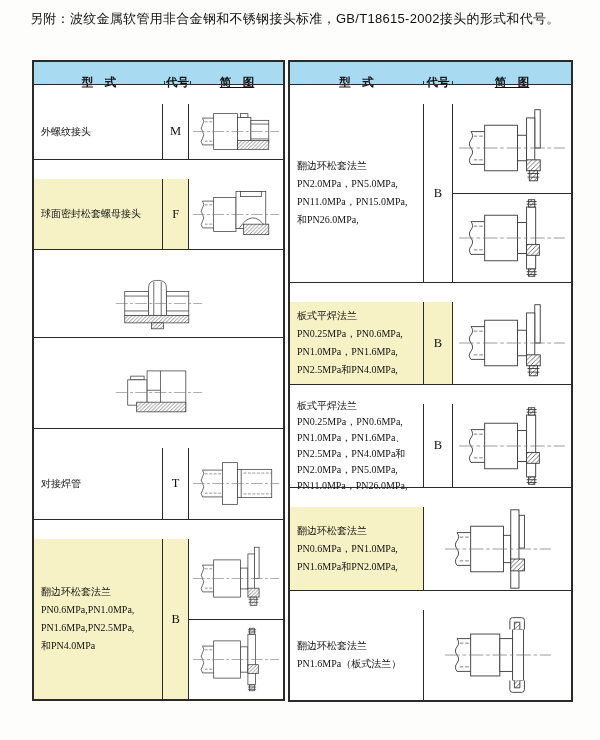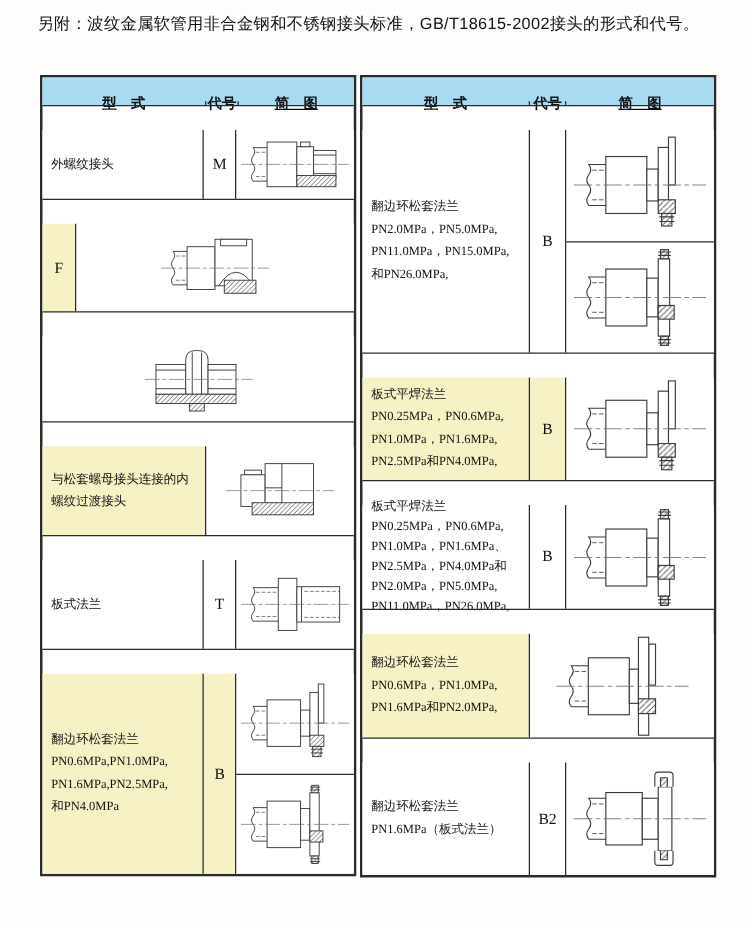--- a/index.html
+++ b/index.html
@@ -72,20 +72,23 @@
                 <line x1="80" y1="35" x2="104" y2="35" stroke="#3a3a3a" stroke-width="1" fill="none"></line>
                 <line x1="80" y1="55" x2="104" y2="55" stroke="#3a3a3a" stroke-width="1" fill="none"></line>
                 <rect x="62" y="57" width="42" height="12" stroke="#3a3a3a" stroke-width="1" fill="url(#ht0)"></rect>
                 <line x1="2" y1="45" x2="118" y2="45" stroke="#777" stroke-width="0.8" stroke-dasharray="16 3 4 3"></line>
               </svg>
             </div>
         </div>
       </div>
 
       <div class="row hl" style="height:90px">
+        <div class="cell c1">
+            <span class="type">球面密封松套螺母接头</span>
+          </div>
         <div class="cell c2">
             <span class="code">F</span>
           </div>
         <div class="cell c3">
           <div class="sub">
               <svg viewBox="0 0 120 90" preserveAspectRatio="xMidYMid meet" xmlns="http://www.w3.org/2000/svg">
                 <defs>
                   <pattern id="ht1" width="5" height="5" patternUnits="userSpaceOnUse">
                     <rect width="5" height="5" fill="#fff"></rect>
                     <path d="M0 5L5 0" stroke="#666" stroke-width="1"></path>
@@ -126,23 +129,20 @@
                 <line x1="70" y1="55" x2="100" y2="55" stroke="#3a3a3a" stroke-width="1" fill="none"></line>
                 <rect x="14" y="61" width="86" height="10" stroke="#3a3a3a" stroke-width="1" fill="url(#ht2)"></rect>
                 <rect x="50" y="71" width="16" height="8" stroke="#3a3a3a" stroke-width="1" fill="url(#ht2)"></rect>
                 <line x1="2" y1="45" x2="118" y2="45" stroke="#777" stroke-width="0.8" stroke-dasharray="16 3 4 3"></line>
               </svg>
             </div>
         </div>
       </div>
 
       <div class="row hl" style="height:91px">
-        <div class="cell c1">
-            <span class="type">与松套螺母接头连接的内螺纹过渡接头</span>
-          </div>
         <div class="cell c3">
           <div class="sub">
               <svg viewBox="0 0 120 90" preserveAspectRatio="xMidYMid meet" xmlns="http://www.w3.org/2000/svg">
                 <defs>
                   <pattern id="ht3" width="5" height="5" patternUnits="userSpaceOnUse">
                     <rect width="5" height="5" fill="#fff"></rect>
                     <path d="M0 5L5 0" stroke="#666" stroke-width="1"></path>
                   </pattern>
                 </defs>
                 <rect x="22" y="23" width="18" height="5" stroke="#3a3a3a" stroke-width="1" fill="#ffffff"></rect>
@@ -152,21 +152,21 @@
                 <line x1="44" y1="42" x2="62" y2="42" stroke="#3a3a3a" stroke-width="1" fill="none"></line>
                 <rect x="30" y="58" width="66" height="13" stroke="#3a3a3a" stroke-width="1" fill="url(#ht3)"></rect>
                 <line x1="2" y1="45" x2="118" y2="45" stroke="#777" stroke-width="0.8" stroke-dasharray="16 3 4 3"></line>
               </svg>
             </div>
         </div>
       </div>
 
       <div class="row" style="height:91px">
         <div class="cell c1">
-            <span class="type">板式法兰</span>
+            <span class="type">对接焊管</span>
           </div>
         <div class="cell c2">
             <span class="code">T</span>
           </div>
         <div class="cell c3">
           <div class="sub">
               <svg viewBox="0 0 120 90" preserveAspectRatio="xMidYMid meet" xmlns="http://www.w3.org/2000/svg">
                 <defs>
                   <pattern id="ht4" width="5" height="5" patternUnits="userSpaceOnUse">
                     <rect width="5" height="5" fill="#fff"></rect>
@@ -418,23 +418,20 @@
               </svg>
             </div>
         </div>
       </div>
 
       <div class="row" style="height:110px">
         <div class="cell c1">
             <span class="type">翻边环松套法兰
 PN1.6MPa（板式法兰）</span>
           </div>
-        <div class="cell c2">
-            <span class="code">B2</span>
-          </div>
         <div class="cell c3">
           <div class="sub">
               <svg viewBox="0 0 120 90" preserveAspectRatio="xMidYMid meet" xmlns="http://www.w3.org/2000/svg">
                 <defs>
                   <pattern id="ht12" width="5" height="5" patternUnits="userSpaceOnUse">
                     <rect width="5" height="5" fill="#fff"></rect>
                     <path d="M0 5L5 0" stroke="#666" stroke-width="1"></path>
                   </pattern>
                 </defs>
                 <path d="M32 27 L15 27 Q18.5 31.5 15 36 Q11.5 40.5 15 45 Q18.5 49.5 15 54 Q11.5 58.5 15 63 L32 63" stroke="#3a3a3a" stroke-width="1" fill="#ffffff"></path>

